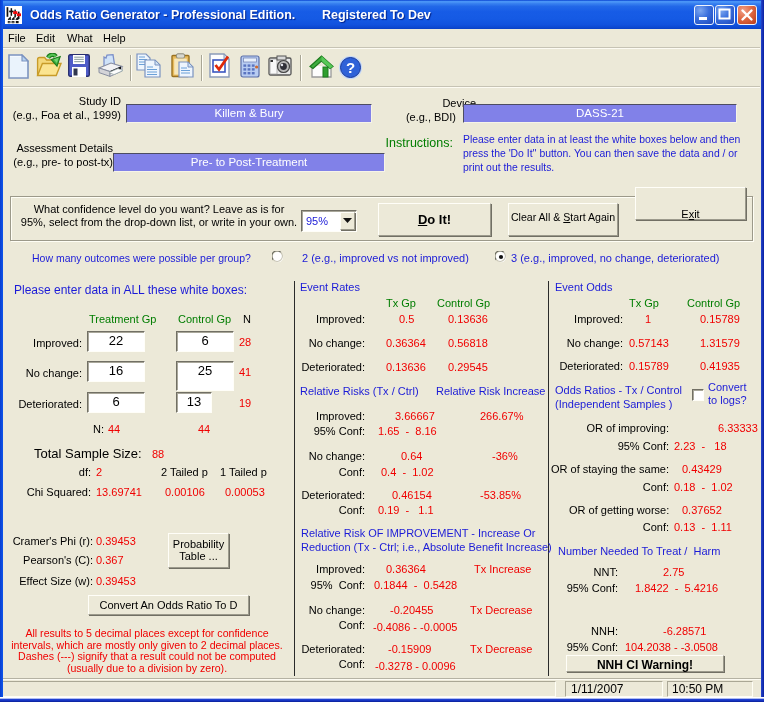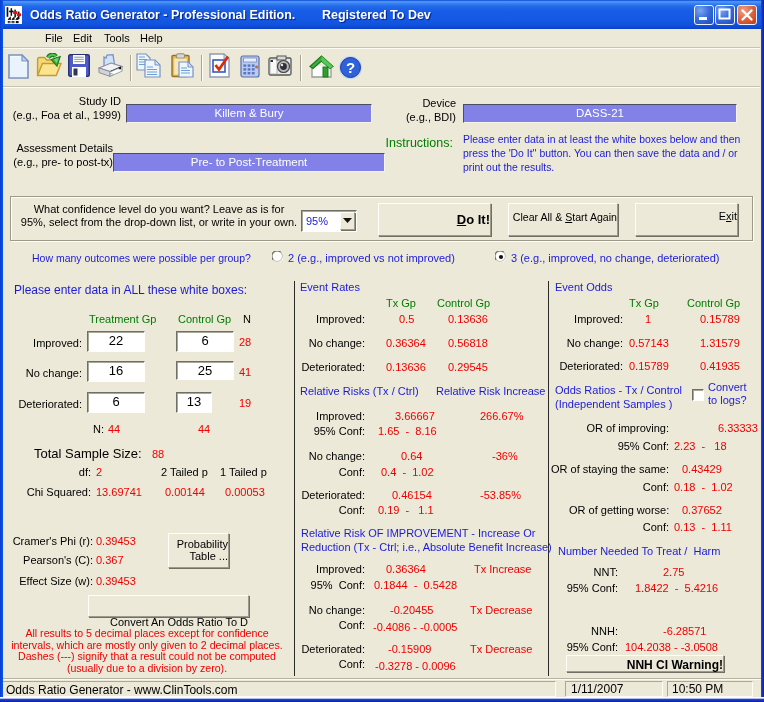--- a/index.html
+++ b/index.html
@@ -23,35 +23,35 @@
   position:absolute; left:0; top:0; width:764px; height:29px;
   background:linear-gradient(180deg,#0c3cc4 0%,#2a74f0 3%,#55a0fa 6%,#3d86f2 10%,#2268e8 22%,#175ce6 40%,#155ae4 65%,#1152de 85%,#0d49d2 94%,#0a40c4 100%);
 }
 #title1 { position:absolute; left:30px; top:8px; color:#fff; font-size:12.5px; font-weight:bold; letter-spacing:0px; text-shadow:1px 1px 1px #00228c; }
 #title2 { position:absolute; left:322px; top:8px; color:#fff; font-size:12.5px; font-weight:bold; text-shadow:1px 1px 1px #00228c; }
 .wbtn { position:absolute; top:5px; width:20px; height:20px; border:1px solid #eef4fd; border-radius:3px; }
 .wbtn.blue { background:radial-gradient(circle at 30% 25%,#7da7ef 0%,#3a6fdd 45%,#1e48bb 100%); }
 .wbtn.red { background:radial-gradient(circle at 30% 25%,#f0a088 0%,#e06a44 45%,#b83a18 100%); }
 .wbtn svg { position:absolute; left:0; top:0; }
 #menubar { position:absolute; left:3px; top:29px; width:757px; height:19px; background:#ece9d8; }
-.mi { position:absolute; top:32px; font-size:11px;margin-left:37px; }
+.mi { position:absolute; top:32px; font-size:11px; }
 #mline1 { position:absolute; left:3px; top:47px; width:757px; height:1px; background:#c6c3b4; }
 #mline2 { position:absolute; left:3px; top:48px; width:757px; height:1px; background:#fdfbf2; }
 #toolbar { position:absolute; left:3px; top:49px; width:757px; height:37px; background:#ece9d8; }
 .tsep { position:absolute; top:6px; width:1px; height:26px; background:#a9a695; box-shadow:1px 0 0 #fffef5; }
 #tline1 { position:absolute; left:3px; top:86px; width:757px; height:1px; background:#c6c3b4; }
 #tline2 { position:absolute; left:3px; top:87px; width:757px; height:1px; background:#fdfbf2; }
 
 .pf { position:absolute; background:#8181e8; border-top:1px solid #4c4c62; border-left:1px solid #4c4c62;
   border-bottom:1px solid #f6f4e8; border-right:1px solid #f6f4e8; color:#fff; text-align:center; font-size:11.5px; }
 
 .etch { position:absolute; border:1px solid #9c998a; box-shadow:inset 1px 1px 0 #fffef5, 1px 1px 0 #fffef5; }
 
 .btn { position:absolute; background:#ece9d8; border-top:1px solid #fffef8; border-left:1px solid #fffef8;
-  border-right:1px solid #9c9a8c; border-bottom:1px solid #9c9a8c; box-shadow:1px 1px 0 #716f64; text-align:right; }
+  border-right:1px solid #9c9a8c; border-bottom:1px solid #9c9a8c; box-shadow:1px 1px 0 #716f64; text-align:center; }
 
 .wbox { position:absolute; background:#fff; border-top:1px solid #716f64; border-left:1px solid #716f64;
   border-bottom:1px solid #fffef8; border-right:1px solid #fffef8; box-shadow:inset 1px 1px 0 #a9a79a; text-align:center; font-size:13px; }
 .vline { position:absolute; width:1px; background:#2a2a2a; }
 
 #sline1 { position:absolute; left:0px; top:678px; width:764px; height:1px; background:#b5b2a3; }
 #sline2 { position:absolute; left:0px; top:679px; width:764px; height:1px; background:#fdfbf2; }
 .spanel { position:absolute; top:681px; height:16px; background:#ece9d8; border-top:1px solid #aaa795; border-left:1px solid #aaa795; border-bottom:1px solid #fffef5; border-right:1px solid #fffef5; }
 </style>
 </head>
@@ -91,21 +91,21 @@
       </svg>
   </div>
   <div class="wbtn red" style="left:737px">
     <svg width="18" height="18">
         <path d="M4.5 4.5 L13.5 13.5 M13.5 4.5 L4.5 13.5" stroke="#fff" stroke-width="2.4" stroke-linecap="round"></path>
       </svg>
   </div>
   <div id="menubar"></div>
   <div class="mi" style="left:8px">File</div>
   <div class="mi" style="left:36px">Edit</div>
-  <div class="mi" style="left:67px">Tools</div>
+  <div class="mi" style="left:67px">What</div>
   <div class="mi" style="left:103px">Help</div>
   <div id="mline1"></div>
     <div id="mline2"></div>
   <div id="toolbar"></div>
   <div id="tline1"></div>
     <div id="tline2"></div>
   <div id="icons">
   <div class="tsep" style="left:130px; top:55px"></div>
   <div class="tsep" style="left:201px; top:55px"></div>
   <div class="tsep" style="left:300px; top:55px"></div>
@@ -206,21 +206,21 @@
     <circle cx="12.5" cy="12.5" r="11.6" fill="#c4d8f8"></circle>
     <circle cx="12.5" cy="12.5" r="10" fill="#2f62d8" stroke="#1a3a9a" stroke-width="1"></circle>
     <text x="12.5" y="18" font-family="Liberation Sans" font-size="15" font-weight="bold" fill="#fff" text-anchor="middle">?</text>
   </svg>
   </div>
   <div id="client">
 
   <div class="t ra" style="left:20px; top:95px; width:101px">Study ID</div>
   <div class="t ra" style="left:6px; top:109px; width:115px">(e.g., Foa et al., 1999)</div>
   <div class="pf" style="left:126px; top:104px; width:246px; height:19px; padding-top:2px">Killem &amp; Bury</div>
-  <div class="t ra" style="left:390px; top:97px; width:66px">Device</div>
+  <div class="t ra" style="left:410px; top:97px; width:66px">Device</div>
   <div class="t ra" style="left:390px; top:111px; width:66px">(e.g., BDI)</div>
   <div class="pf" style="left:463px; top:104px; width:274px; height:19px; padding-top:2px">DASS-21</div>
   <div class="t ra g" style="left:384px; top:137px; width:69px; font-size:12.5px">Instructions:</div>
   <div class="t b" style="left:463px; top:133px; font-size:10.4px">Please enter data in at least the white boxes below and then</div>
   <div class="t b" style="left:463px; top:147px; font-size:10.4px">press the 'Do It'' button. You can then save the data and / or</div>
   <div class="t b" style="left:463px; top:161px; font-size:10.4px">print out the results.</div>
   <div class="t ra" style="left:13px; top:142px; width:100px">Assessment Details</div>
   <div class="t ra" style="left:9px; top:156px; width:104px">(e.g., pre- to post-tx)</div>
   <div class="pf" style="left:113px; top:153px; width:272px; height:19px; padding-top:2px">Pre- to Post-Treatment</div>
 
@@ -229,29 +229,29 @@
   <div class="t ca" style="left:20px; top:216px; width:278px">95%, select from the drop-down list, or write in your own.</div>
 
   <div class="wbox" style="left:301px; top:210px; width:56px; height:22px"></div>
   <div class="t b" style="left:306px; top:215px">95%</div>
   <div class="btn" style="left:340px; top:212px; width:15px; height:18px"></div>
   <svg style="position:absolute;left:343px;top:218px" width="9" height="6">
         <path d="M0 0 L9 0 L4.5 5 Z" fill="#111"></path>
       </svg>
   <div class="btn" style="left:378px; top:203px; width:113px; height:33px; font-weight:bold; font-size:13px; padding-top:8px"><span style="text-decoration:underline">D</span>o It!</div>
   <div class="btn" style="left:508px; top:203px; width:110px; height:33px; padding-top:7px; white-space:nowrap; font-size:10.6px">Clear All &amp; <span style="text-decoration:underline">S</span>tart Again</div>
-  <div class="btn" style="left:635px; top:203px; width:103px; height:33px; padding-top:6px">E<span style="text-decoration:underline">x</span>it</div>
+  <div class="btn" style="left:635px; top:187px; width:111px; height:33px; padding-top:20px">E<span style="text-decoration:underline">x</span>it</div>
 
   <div class="t b" style="left:32px; top:252px; font-size:10.5px">How many outcomes were possible per group?</div>
   <svg style="position:absolute;left:272px;top:251px" width="12" height="12">
         <circle cx="6" cy="6" r="5.2" fill="#fff"></circle>
         <path d="M1.3 8.8 A5.2 5.2 0 0 1 8.8 1.4" fill="none" stroke="#6e6e62" stroke-width="1.3"></path>
         <path d="M8.9 1.5 A5.2 5.2 0 0 1 1.4 8.9" fill="none" stroke="#c8c5b4" stroke-width="1.1"></path>
       </svg>
-  <div class="t b" style="left:288px; top:252px">2 (e.g., improved vs not improved)</div>
+  <div class="t b" style="left:302px; top:252px">2 (e.g., improved vs not improved)</div>
   <svg style="position:absolute;left:495px;top:251px" width="12" height="12">
         <circle cx="6" cy="6" r="5.2" fill="#fff"></circle>
         <path d="M1.3 8.8 A5.2 5.2 0 0 1 8.8 1.4" fill="none" stroke="#6e6e62" stroke-width="1.3"></path>
         <path d="M8.9 1.5 A5.2 5.2 0 0 1 1.4 8.9" fill="none" stroke="#c8c5b4" stroke-width="1.1"></path>
         <circle cx="6" cy="6" r="2.1" fill="#111"></circle>
       </svg>
   <div class="t b" style="left:511px; top:252px">3 (e.g., improved, no change, deteriorated)</div>
 
   <div class="vline" style="left:294px; top:281px; height:395px"></div>
   <div class="vline" style="left:548px; top:281px; height:395px"></div>
@@ -259,47 +259,47 @@
   <div class="t b" style="left:14px; top:284px; font-size:12px">Please enter data in ALL these white boxes:</div>
   <div class="t g" style="left:89px; top:313px">Treatment Gp</div>
   <div class="t g" style="left:178px; top:313px">Control Gp</div>
   <div class="t" style="left:243px; top:313px">N</div>
   <div class="t ra" style="left:20px; top:337px; width:62px">Improved:</div>
   <div class="wbox" style="left:87px; top:331px; width:58px; height:21px; padding-top:1px">22</div>
   <div class="wbox" style="left:176px; top:331px; width:58px; height:21px; padding-top:1px">6</div>
   <div class="t r" style="left:239px; top:336px">28</div>
   <div class="t ra" style="left:20px; top:367px; width:62px">No change:</div>
   <div class="wbox" style="left:87px; top:361px; width:58px; height:21px; padding-top:1px">16</div>
-  <div class="wbox" style="left:176px; top:361px; width:58px; height:19px; padding-top:1px">25</div>
+  <div class="wbox" style="left:176px; top:361px; width:58px; height:30px; padding-top:1px">25</div>
   <div class="t r" style="left:239px; top:366px">41</div>
   <div class="t ra" style="left:10px; top:398px; width:72px">Deteriorated:</div>
   <div class="wbox" style="left:87px; top:392px; width:58px; height:21px; padding-top:1px">6</div>
   <div class="wbox" style="left:176px; top:392px; width:36px; height:21px; padding-top:1px">13</div>
   <div class="t r" style="left:239px; top:397px">19</div>
   <div class="t ra" style="left:60px; top:423px; width:44px">N:</div>
   <div class="t r" style="left:108px; top:423px">44</div>
   <div class="t r" style="left:198px; top:423px">44</div>
   <div class="t" style="left:34px; top:447px; font-size:13px">Total Sample Size:</div>
   <div class="t r" style="left:152px; top:448px">88</div>
   <div class="t ra" style="left:40px; top:466px; width:51px">df:</div>
   <div class="t r" style="left:96px; top:466px">2</div>
   <div class="t" style="left:161px; top:466px">2 Tailed p</div>
   <div class="t" style="left:220px; top:466px">1 Tailed p</div>
   <div class="t ra" style="left:20px; top:486px; width:71px">Chi Squared:</div>
   <div class="t r" style="left:96px; top:486px">13.69741</div>
-  <div class="t r" style="left:165px; top:486px">0.00144</div>
+  <div class="t r" style="left:165px; top:486px">0.00106</div>
   <div class="t r" style="left:225px; top:486px">0.00053</div>
   <div class="t ra" style="left:10px; top:535px; width:83px">Cramer's Phi (r):</div>
   <div class="t r" style="left:96px; top:535px">0.39453</div>
   <div class="btn" style="left:168px; top:533px; width:61px; height:35px; padding-top:4px">Probability<br>Table ...</div>
   <div class="t ra" style="left:10px; top:554px; width:83px">Pearson's (C):</div>
   <div class="t r" style="left:96px; top:554px">0.367</div>
   <div class="t ra" style="left:10px; top:575px; width:83px">Effect Size (w):</div>
   <div class="t r" style="left:96px; top:575px">0.39453</div>
-  <div class="btn" style="left:88px; top:595px; width:161px; height:20px; padding-top:20px">Convert An Odds Ratio To D</div>
+  <div class="btn" style="left:88px; top:595px; width:161px; height:20px; padding-top:3px">Convert An Odds Ratio To D</div>
   <div class="t r ca" style="left:0px; top:628px; width:294px; line-height:11.6px; font-size:10.6px">All results to 5 decimal places except for confidence<br>intervals, which are mostly only given to 2 decimal places.<br>Dashes (---) signify that a result could not be computed<br>(usually due to a division by zero).</div>
 
   <div class="t b" style="left:300px; top:281px">Event Rates</div>
   <div class="t g" style="left:386px; top:297px">Tx Gp</div>
   <div class="t g" style="left:437px; top:297px">Control Gp</div>
   <div class="t ra" style="left:300px; top:313px; width:65px">Improved:</div>
   <div class="t r" style="left:399px; top:313px">0.5</div>
   <div class="t r" style="left:448px; top:313px">0.13636</div>
   <div class="t ra" style="left:300px; top:337px; width:65px">No change:</div>
   <div class="t r" style="left:386px; top:337px">0.36364</div>
@@ -381,19 +381,18 @@
   <div class="t ra" style="left:558px; top:641px; width:60px">95% Conf:</div>
   <div class="t r" style="left:625px; top:641px">104.2038 - -3.0508</div>
   <div class="btn" style="left:566px; top:655px; width:158px; height:17px; font-weight:bold; font-size:12px; padding-top:2px">NNH CI Warning!</div>
   </div>
 
   <div id="sline1"></div>
     <div id="sline2"></div>
   <div class="spanel" style="left:2px; width:554px"></div>
   <div class="spanel" style="left:565px; width:98px"></div>
   <div class="spanel" style="left:667px; width:86px"></div>
-  <div class="t" style="left:6px; top:684px; font-size:12px">Odds Ratio Generator - www.ClinTools.com</div>
   <div class="t" style="left:571px; top:683px; font-size:12px">1/11/2007</div>
   <div class="t" style="left:672px; top:683px; font-size:12px">10:50 PM</div>
   <div id="brdL"></div>
     <div id="brdR"></div>
     <div id="brdB"></div>
 </div>
 
 </body></html>

